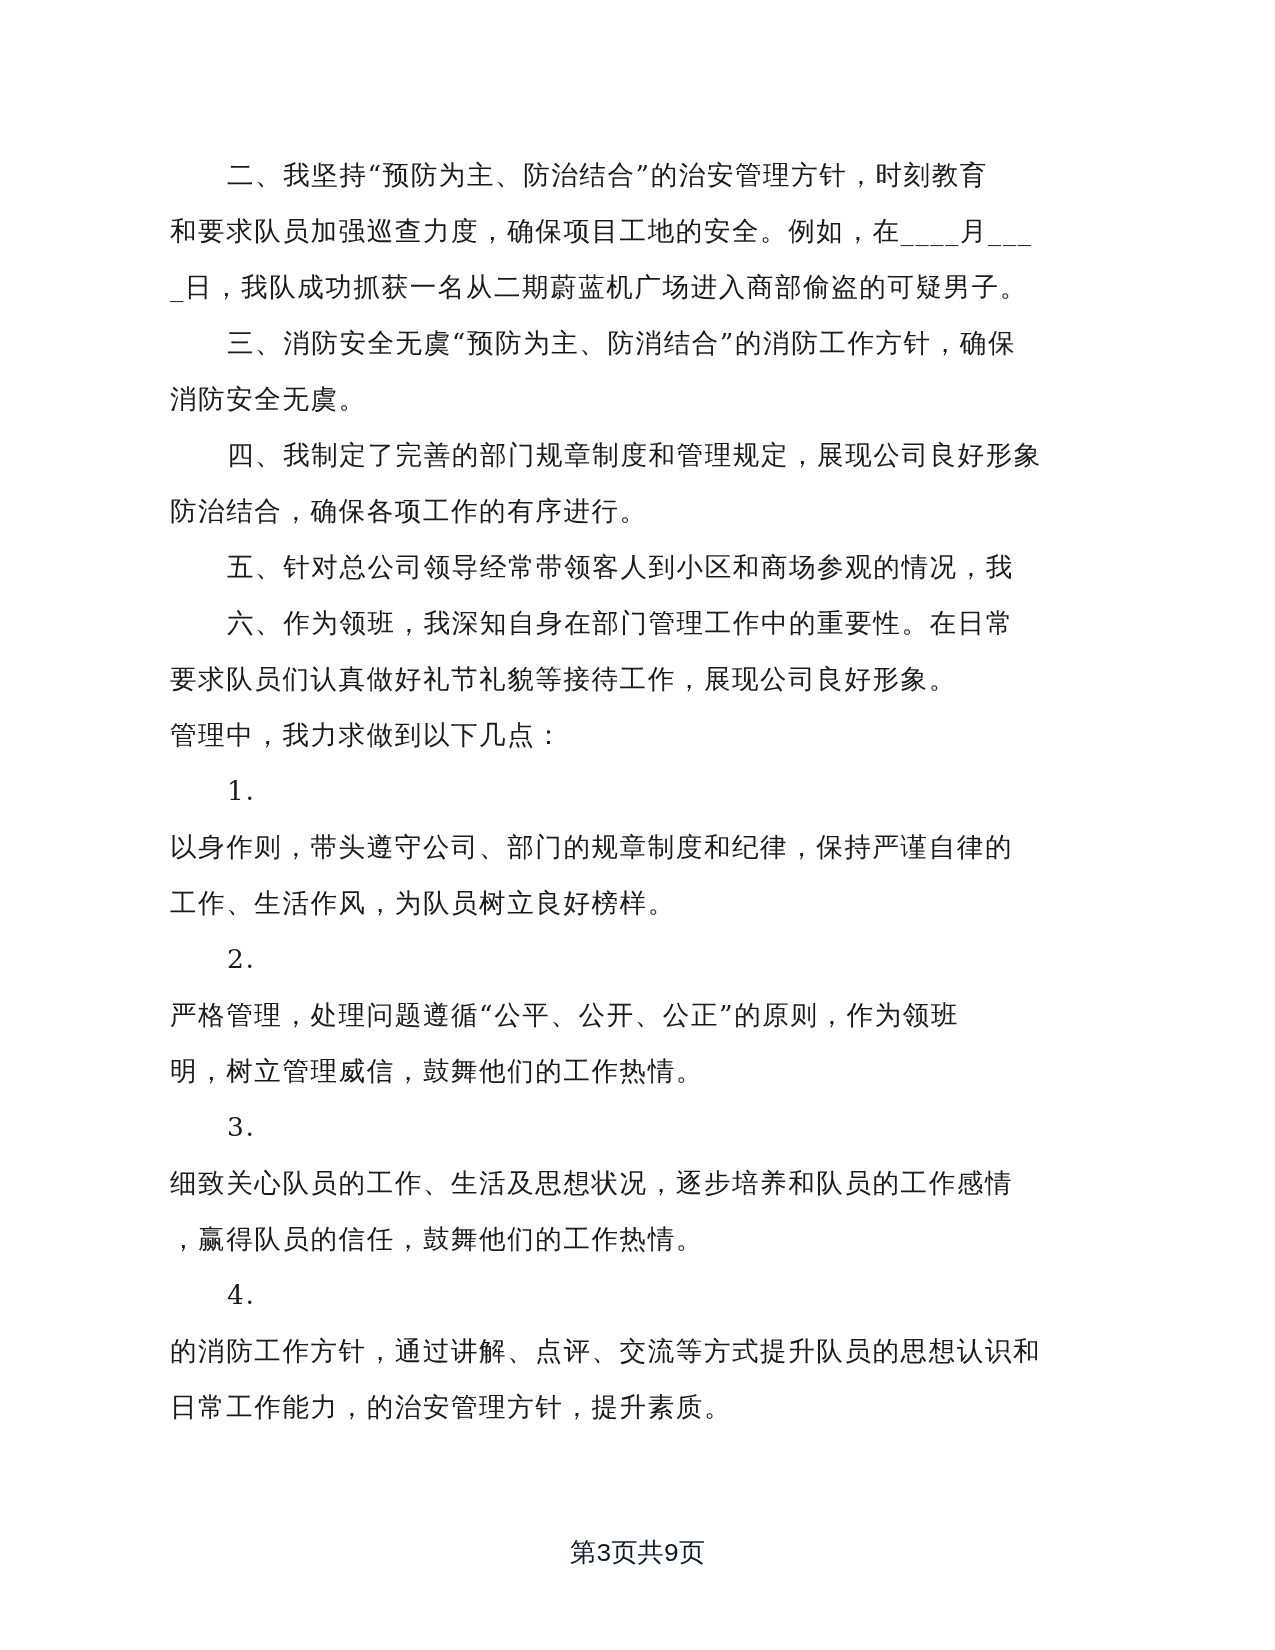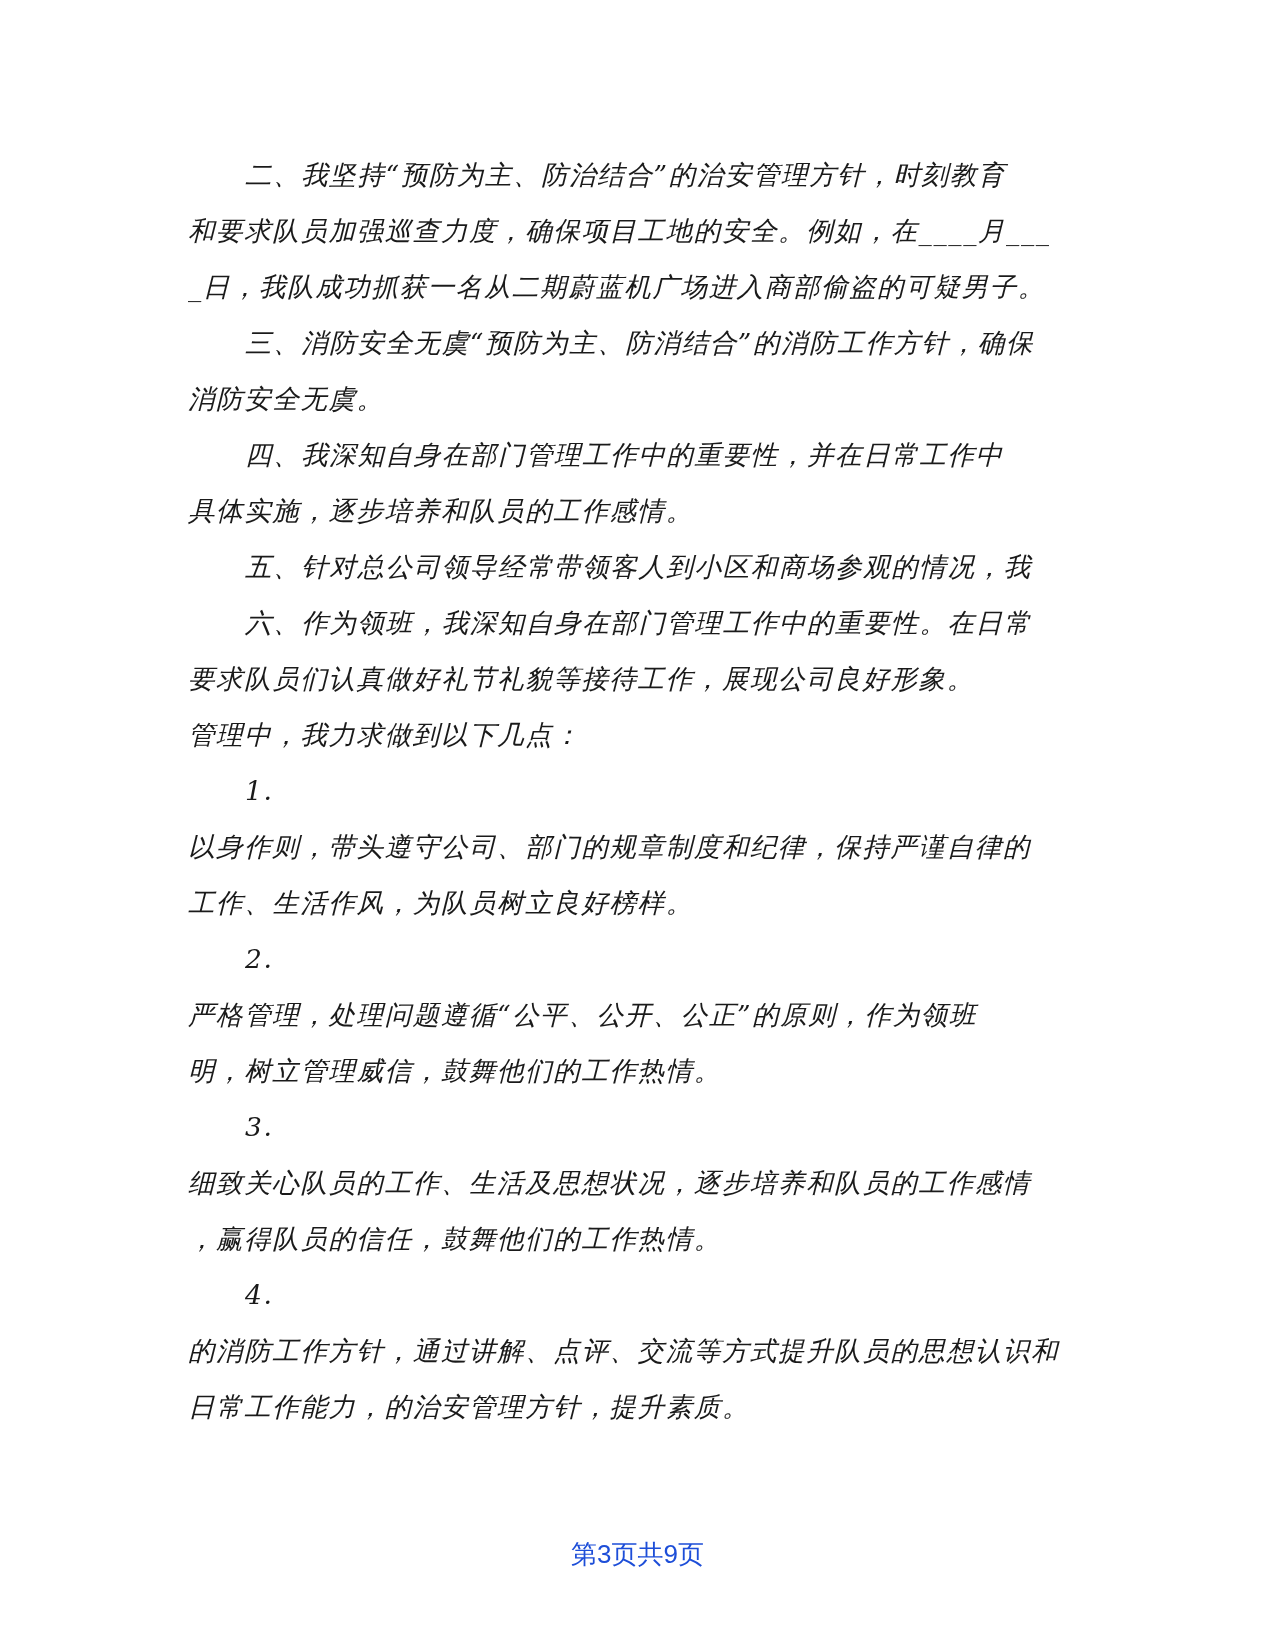--- a/index.html
+++ b/index.html
@@ -17,59 +17,58 @@
     }
     .page {
       position: absolute;
       left: 0; top: 0;
       width: 1275px;
       height: 1650px;
       background: #ffffff;
     }
     .body-text {
       position: absolute;
-      left: 188px;
+      left: 170px;
       top: 147px;
       width: 880px;
-      font-style: italic;
     }
     .line {
       height: 56px;
       line-height: 56px;
       font-size: 26.5px;
       letter-spacing: 1.6px;
       white-space: nowrap;
     }
     .line.indent {
       padding-left: 57px;
     }
     .footer {
       position: absolute;
       left: 0;
       width: 1275px;
       top: 1534px;
       text-align: center;
       font-size: 26px;
       line-height: 40px;
-      color: #1d4ed8;
-      font-family: Liberation Sans, sans-serif;
+      color: #0f172a;
+      font-family: Liberation Mono, monospace;
     }
   </style>
 </head>
 <body>
 
 <div class="page">
   <div class="body-text">
     <div class="line indent">二、我坚持“预防为主、防治结合”的治安管理方针，时刻教育</div>
     <div class="line">和要求队员加强巡查力度，确保项目工地的安全。例如，在____月___</div>
     <div class="line">_日，我队成功抓获一名从二期蔚蓝机广场进入商部偷盗的可疑男子。</div>
     <div class="line indent">三、消防安全无虞“预防为主、防消结合”的消防工作方针，确保</div>
     <div class="line">消防安全无虞。</div>
-    <div class="line indent">四、我深知自身在部门管理工作中的重要性，并在日常工作中</div>
-    <div class="line">具体实施，逐步培养和队员的工作感情。</div>
+    <div class="line indent">四、我制定了完善的部门规章制度和管理规定，展现公司良好形象</div>
+    <div class="line">防治结合，确保各项工作的有序进行。</div>
     <div class="line indent">五、针对总公司领导经常带领客人到小区和商场参观的情况，我</div>
     <div class="line indent">六、作为领班，我深知自身在部门管理工作中的重要性。在日常</div>
     <div class="line">要求队员们认真做好礼节礼貌等接待工作，展现公司良好形象。</div>
     <div class="line">管理中，我力求做到以下几点：</div>
     <div class="line indent">1.</div>
     <div class="line">以身作则，带头遵守公司、部门的规章制度和纪律，保持严谨自律的</div>
     <div class="line">工作、生活作风，为队员树立良好榜样。</div>
     <div class="line indent">2.</div>
     <div class="line">严格管理，处理问题遵循“公平、公开、公正”的原则，作为领班</div>
     <div class="line">明，树立管理威信，鼓舞他们的工作热情。</div>

